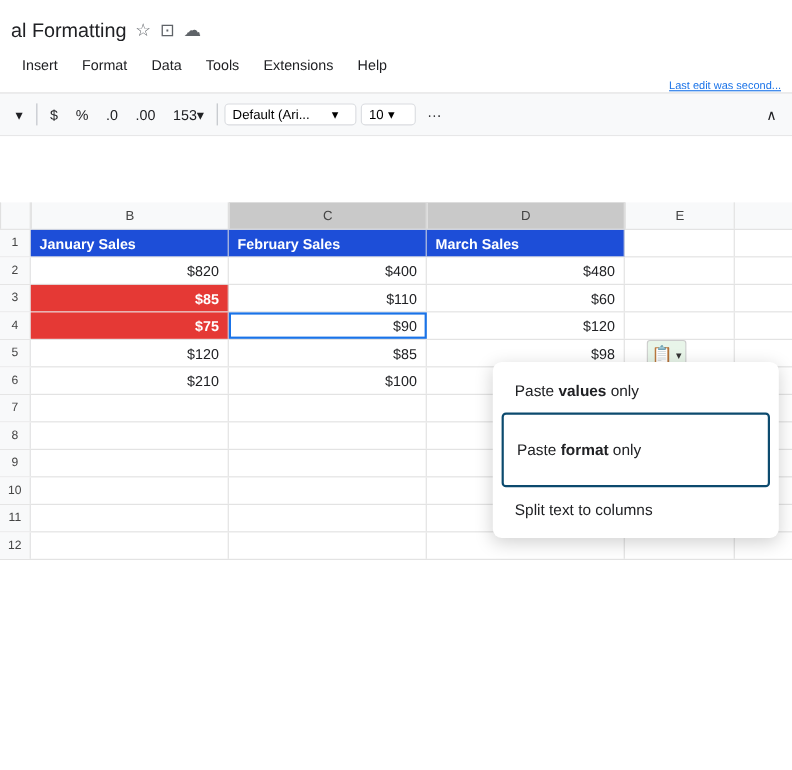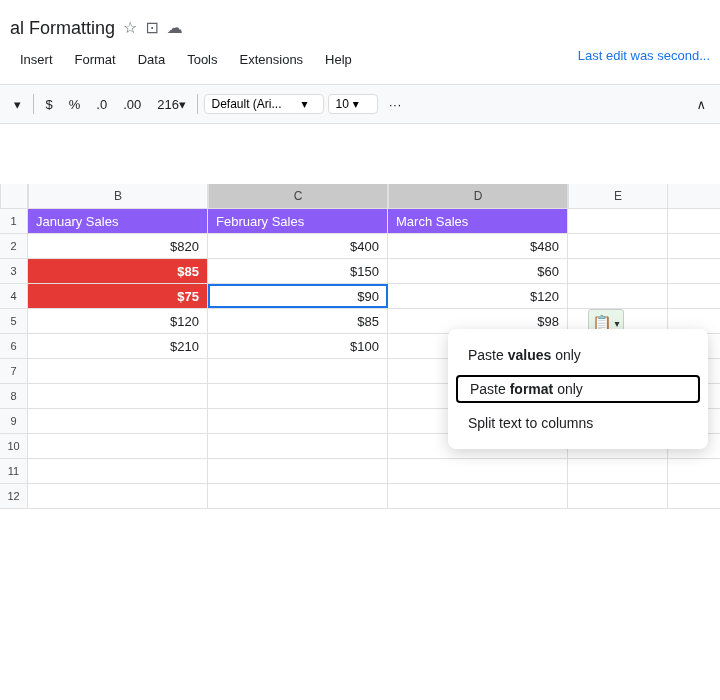--- a/index.html
+++ b/index.html
@@ -37,22 +37,24 @@
     .menu-item {
       padding: 4px 10px;
       border-radius: 4px;
       cursor: pointer;
       font-size: 13px;
       color: #202124;
     }
     .menu-item-last-edit {
       margin-left: auto;
       color: #1a73e8;
-      font-size: 13px;
-      cursor: pointer;
+      text-decoration: underline;
+      font-size: 10px;
+      cursor: pointer;
+      margin-top: 25px;
     }
 
     
     .toolbar {
       display: flex;
       align-items: center;
       padding: 4px 8px;
       background: #f8f9fa;
       border-top: 1px solid #e0e0e0;
       border-bottom: 1px solid #e0e0e0;
@@ -144,21 +146,21 @@
     .grid-cell {
       display: flex;
       align-items: center;
       padding: 0 8px;
       border-right: 1px solid #e0e0e0;
       font-size: 13px;
       color: #202124;
     }
     .cell-right { justify-content: flex-end; }
     .cell-bold { font-weight: bold; }
-    .cell-header-bg { background: #8b5cf6; color: #fff; font-weight: normal; }
+    .cell-header-bg { background: #1d4ed8; color: #fff; font-weight: bold; }
     .cell-red-bg { background: #e53935; color: #fff; font-weight: bold; }
     .cell-selected-blue {
       outline: 2px solid #1a73e8;
       outline-offset: -2px;
     }
 
     
     .paste-popup {
       position: absolute;
       right: 12px;
@@ -170,24 +172,24 @@
       width: 260px;
       padding: 8px 0;
     }
     .paste-option {
       padding: 10px 20px;
       font-size: 14px;
       cursor: pointer;
       color: #202124;
     }
     .paste-option-selected {
-      border: 2px solid #000000;
+      border: 2px solid #0c4a6e;
       border-radius: 4px;
       margin: 2px 8px;
-      padding: 4px 12px;
+      padding: 24px 12px;
     }
     .paste-option b { font-weight: 700; }
 
     
     .paste-icon-btn {
       position: absolute;
       right: 96px;
       top: 185px;
       width: 36px;
       height: 28px;
@@ -226,21 +228,21 @@
   <span class="menu-item-last-edit">Last edit was second...</span>
 </div>
 
 <div class="toolbar">
   <button class="toolbar-btn">▾</button>
   <div class="toolbar-divider"></div>
   <button class="toolbar-btn">$</button>
   <button class="toolbar-btn">%</button>
   <button class="toolbar-btn">.0</button>
   <button class="toolbar-btn">.00</button>
-  <button class="toolbar-btn">216▾</button>
+  <button class="toolbar-btn">153▾</button>
   <div class="toolbar-divider"></div>
   <div class="font-selector">
     <span>Default (Ari...</span>
     <span>▾</span>
   </div>
   <div class="font-size-selector">
     <span>10</span>
     <span>▾</span>
   </div>
   <button class="toolbar-btn">···</button>
@@ -270,21 +272,21 @@
     <div class="grid-row-header">2</div>
     <div class="grid-cell cell-right">$820</div>
     <div class="grid-cell cell-right">$400</div>
     <div class="grid-cell cell-right">$480</div>
     <div class="grid-cell"></div>
   </div>
 
   <div class="grid-row">
     <div class="grid-row-header">3</div>
     <div class="grid-cell cell-right cell-red-bg">$85</div>
-    <div class="grid-cell cell-right">$150</div>
+    <div class="grid-cell cell-right">$110</div>
     <div class="grid-cell cell-right">$60</div>
     <div class="grid-cell"></div>
   </div>
 
   <div class="grid-row">
     <div class="grid-row-header">4</div>
     <div class="grid-cell cell-right cell-red-bg">$75</div>
     <div class="grid-cell cell-right cell-selected-blue">$90</div>
     <div class="grid-cell cell-right">$120</div>
     <div class="grid-cell"></div>

